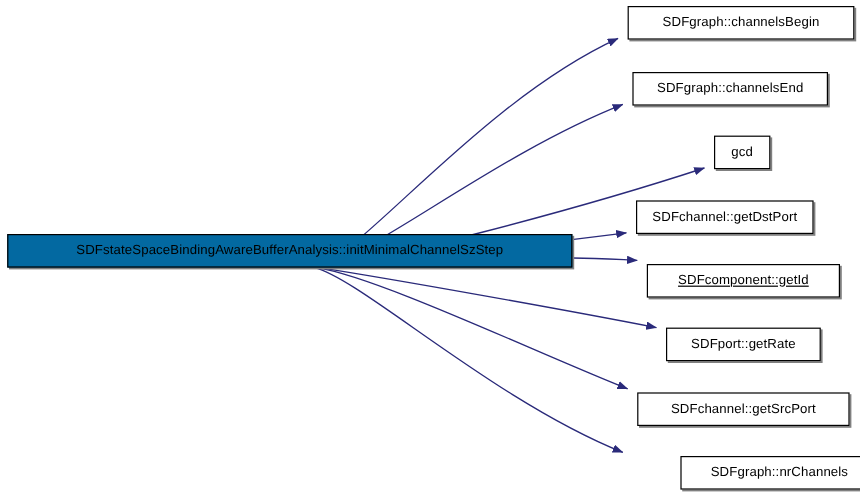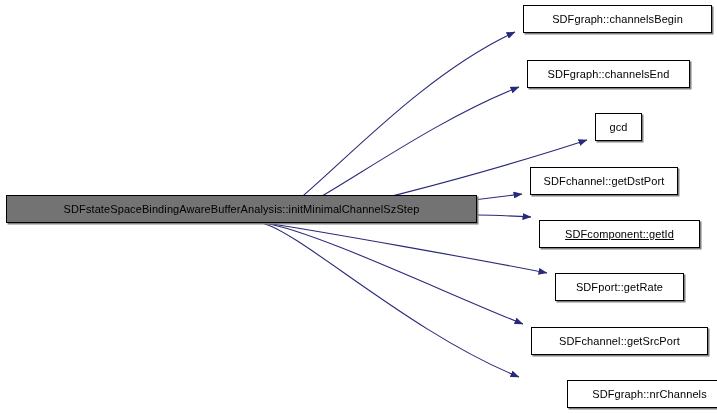--- a/index.html
+++ b/index.html
@@ -37,21 +37,21 @@
     font-size: 11px;
     line-height: 1;
     display: flex;
     align-items: center;
     justify-content: center;
     white-space: nowrap;
     letter-spacing: 0.1px;
     box-shadow: 1.5px 1.5px 0 0 #808080;
   }
   .gnode.root {
-    background: #737373;
+    background: #0369a1;
     border: 1px solid #000000;
     justify-content: center;
   }
   .gnode-label {
     display: block;
     padding: 0 6px;
   }
 </style>
 </head>
 <body>

